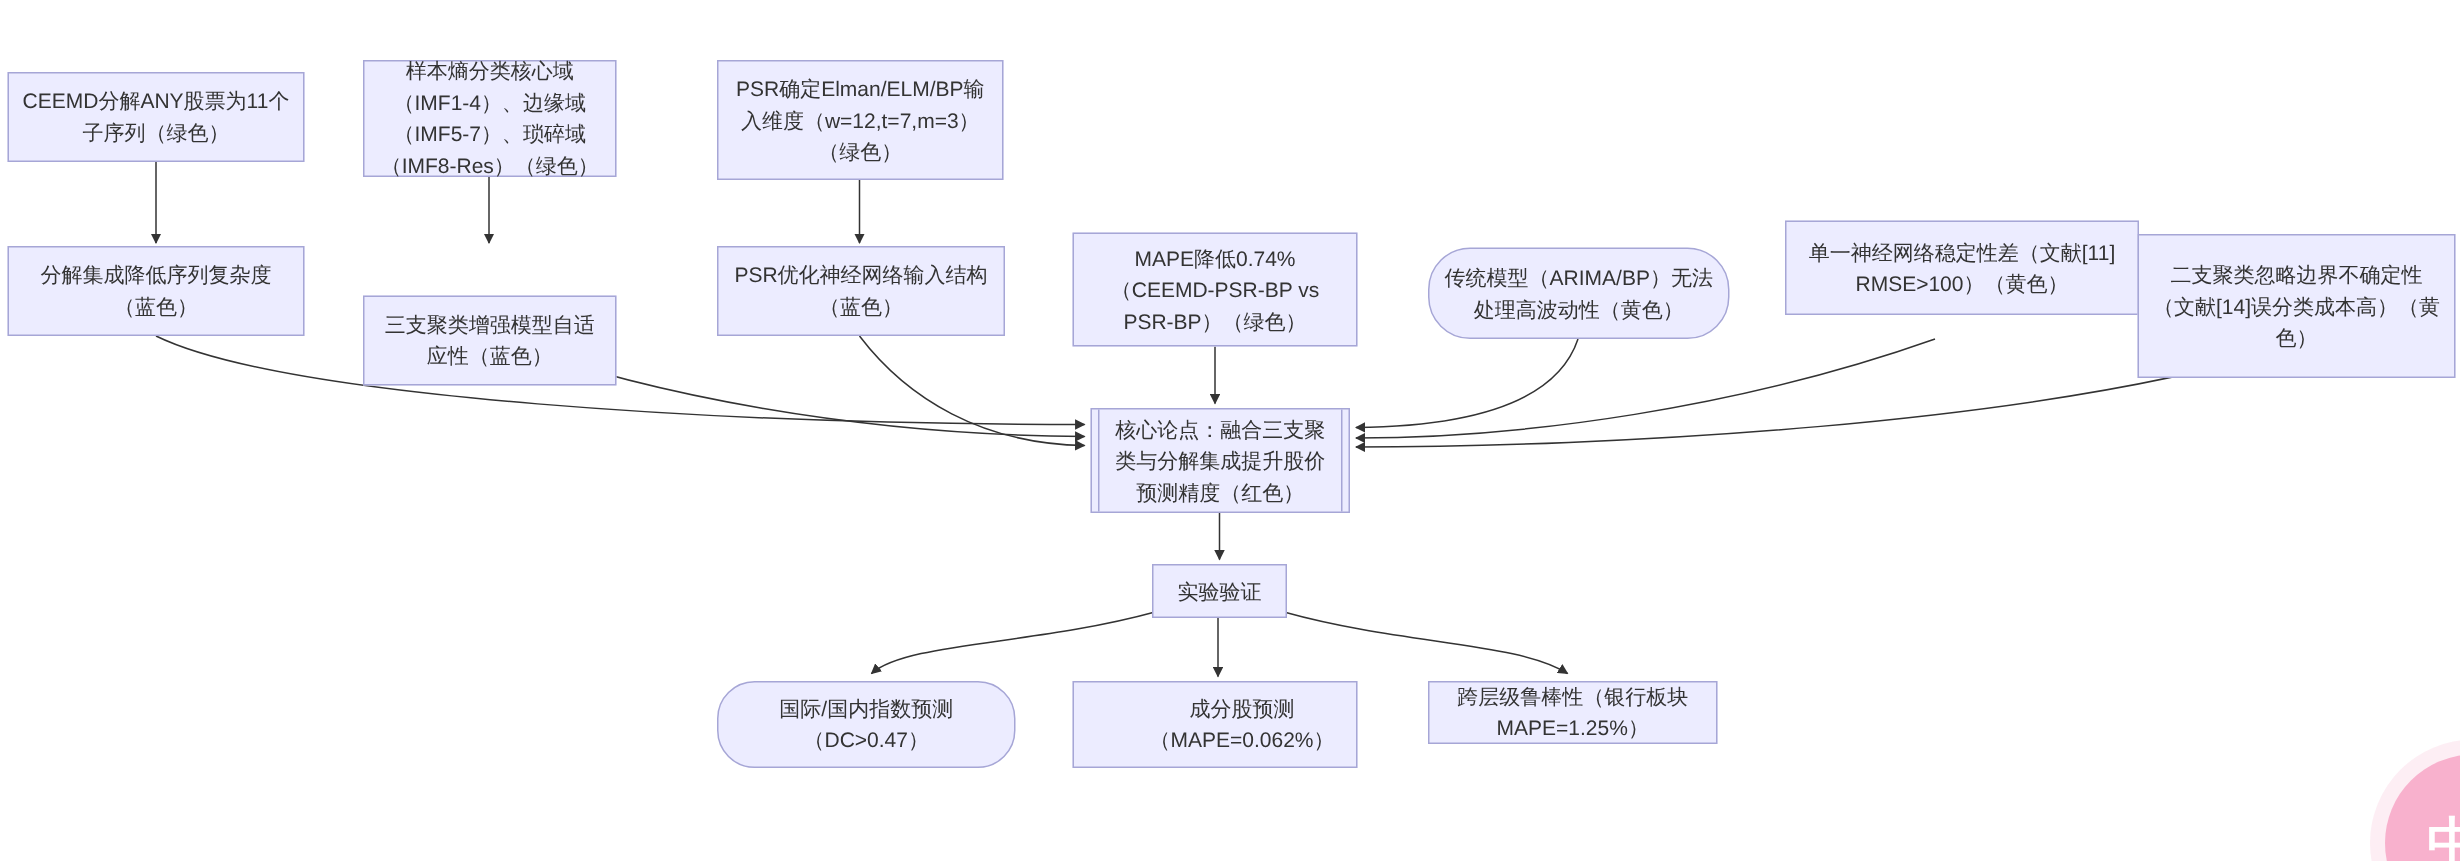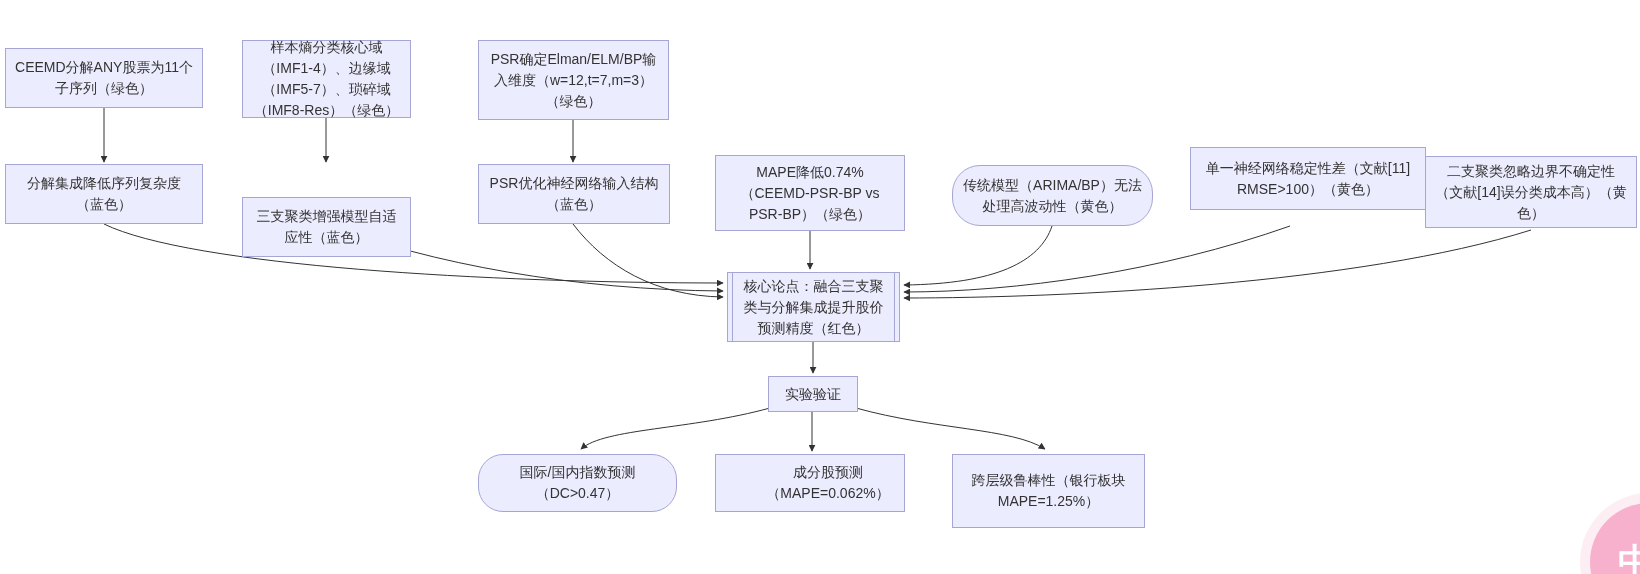--- a/index.html
+++ b/index.html
@@ -93,25 +93,25 @@
 <div class="node" style="left:242px; top:164px; width:169px; height:60px;margin-top:33px;">三支聚类增强模型自适应性（蓝色）</div>
 
 <div class="node" style="left:478px; top:164px; width:192px; height:60px;">PSR优化神经网络输入结构（蓝色）</div>
 
 <div class="node" style="left:715px; top:155px; width:190px; height:76px;">MAPE降低0.74%（CEEMD-PSR-BP vs PSR-BP）（绿色）</div>
 
 <div class="node" style="left:952px; top:165px; width:201px; height:61px;border-radius:28px;">传统模型（ARIMA/BP）无法处理高波动性（黄色）</div>
 
 <div class="node" style="left:1190px; top:147px; width:236px; height:63px;">单一神经网络稳定性差（文献[11] RMSE&gt;100）（黄色）</div>
 
-<div class="node" style="left:1425px; top:156px; width:212px; height:72px;">二支聚类忽略边界不确定性（文献[14]误分类成本高）（黄色）</div>
+<div class="node" style="left:1425px; top:156px; width:212px; height:96px;">二支聚类忽略边界不确定性（文献[14]误分类成本高）（黄色）</div>
 
 <div class="node subroutine" style="left:727px; top:272px; width:173px; height:70px; padding:3px 12px;">核心论点：融合三支聚类与分解集成提升股价预测精度（红色）</div>
 
 <div class="node" style="left:768px; top:376px; width:90px; height:36px;">实验验证</div>
 
 <div class="node" style="left:478px; top:454px; width:199px; height:58px;border-radius:25px;">国际/国内指数预测（DC&gt;0.47）</div>
 
 <div class="node" style="left:715px; top:454px; width:190px; height:58px;padding-left:44px;">成分股预测（MAPE=0.062%）</div>
 
-<div class="node" style="left:952px; top:454px; width:193px; height:74px;">跨层级鲁棒性（银行板块 MAPE=1.25%）</div>
+<div class="node" style="left:952px; top:454px; width:193px; height:42px;">跨层级鲁棒性（银行板块 MAPE=1.25%）</div>
 
 <div class="translate-btn">中A</div>
 
 </body></html>

